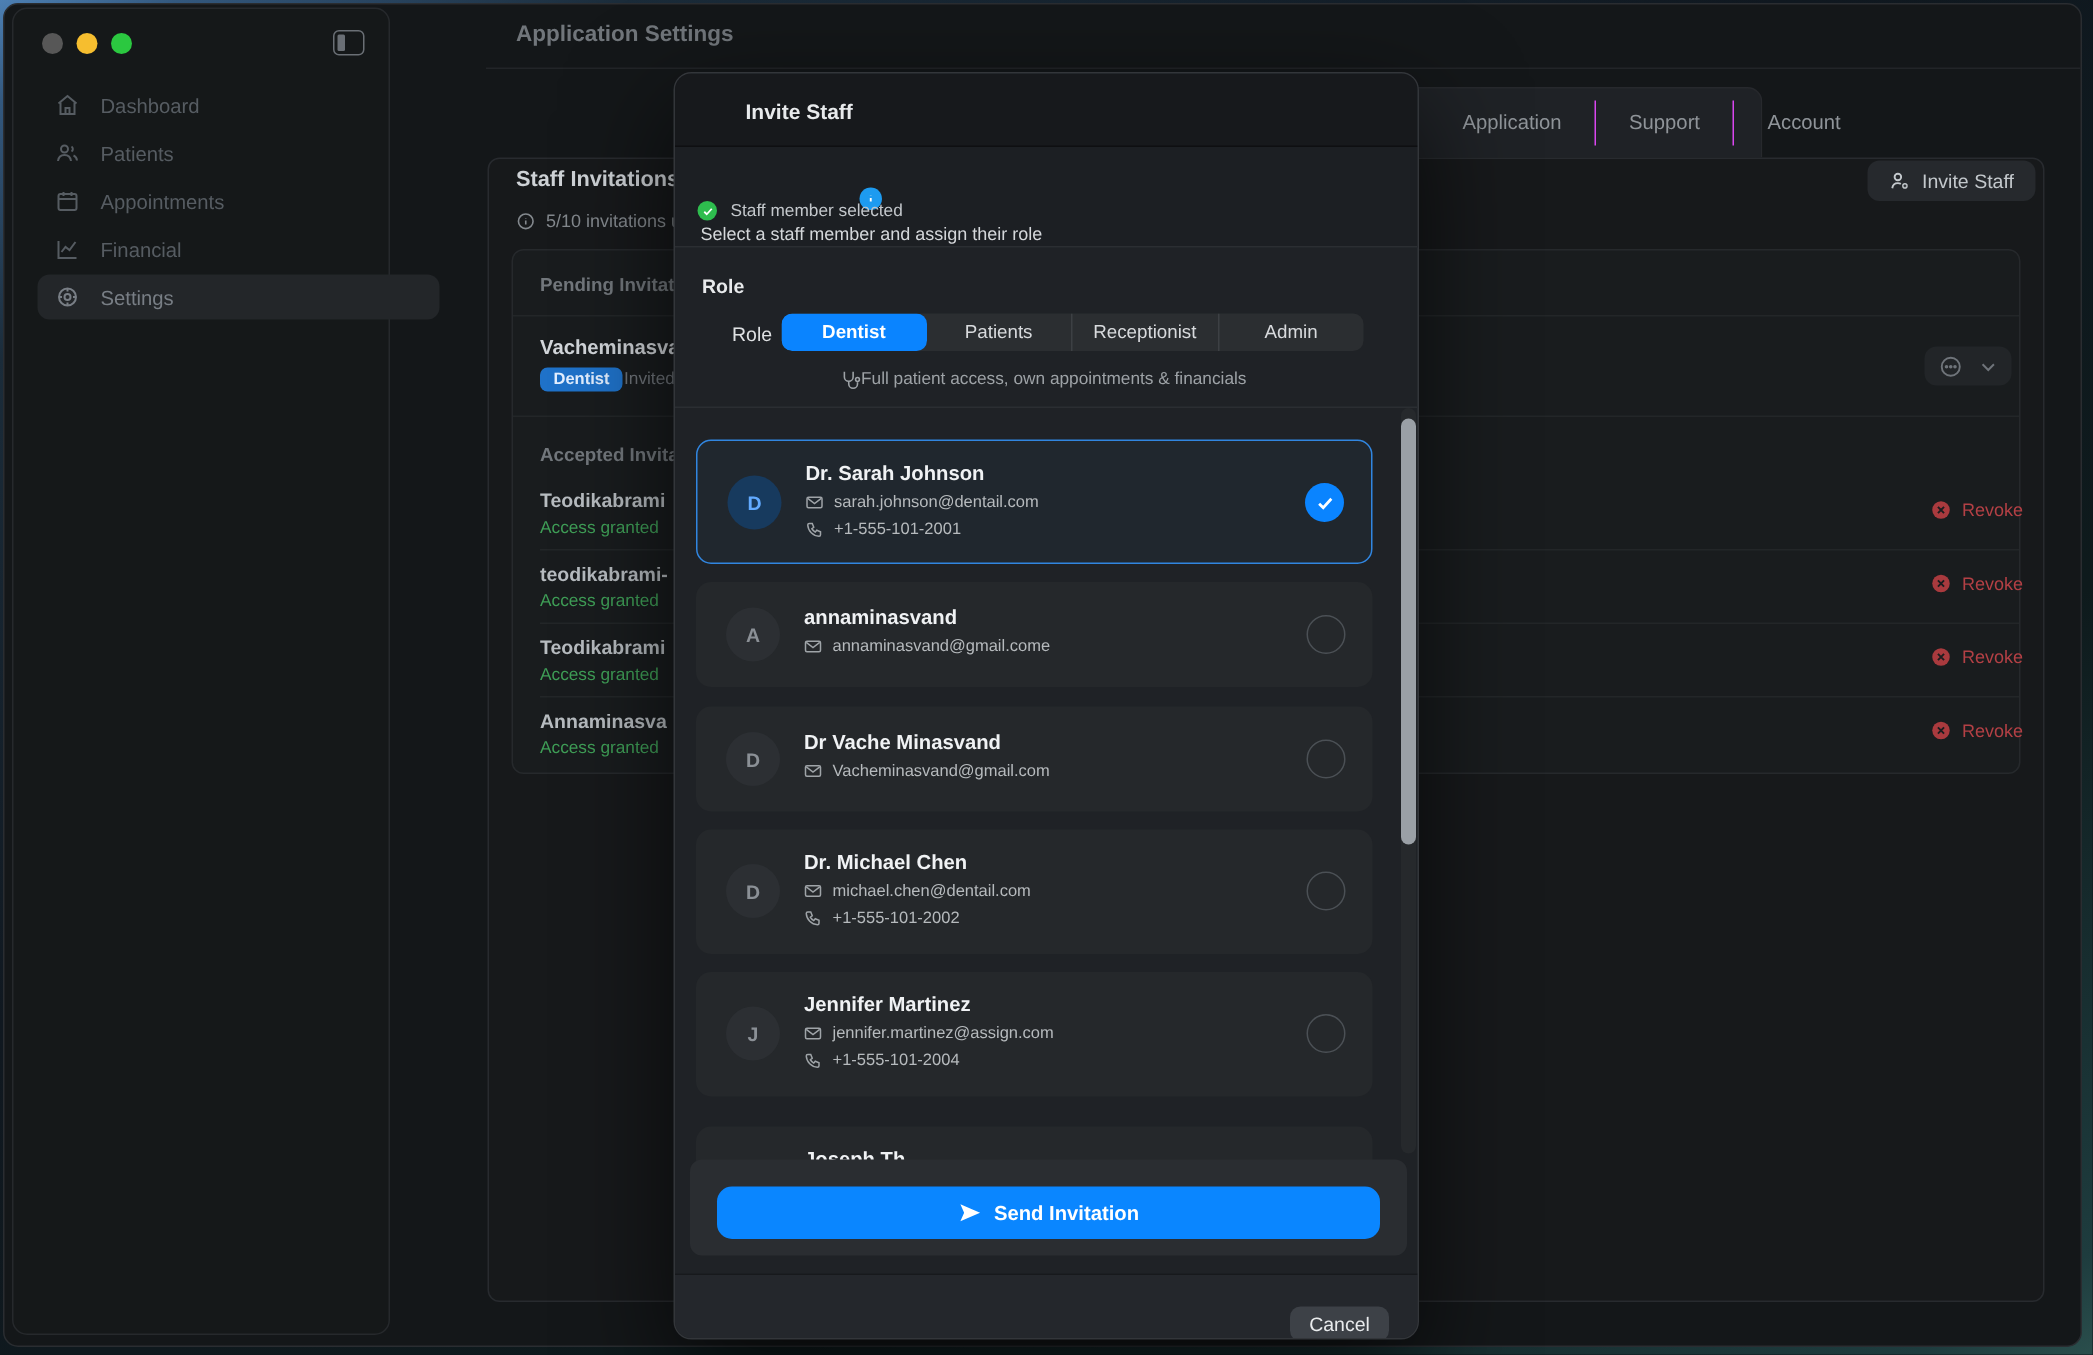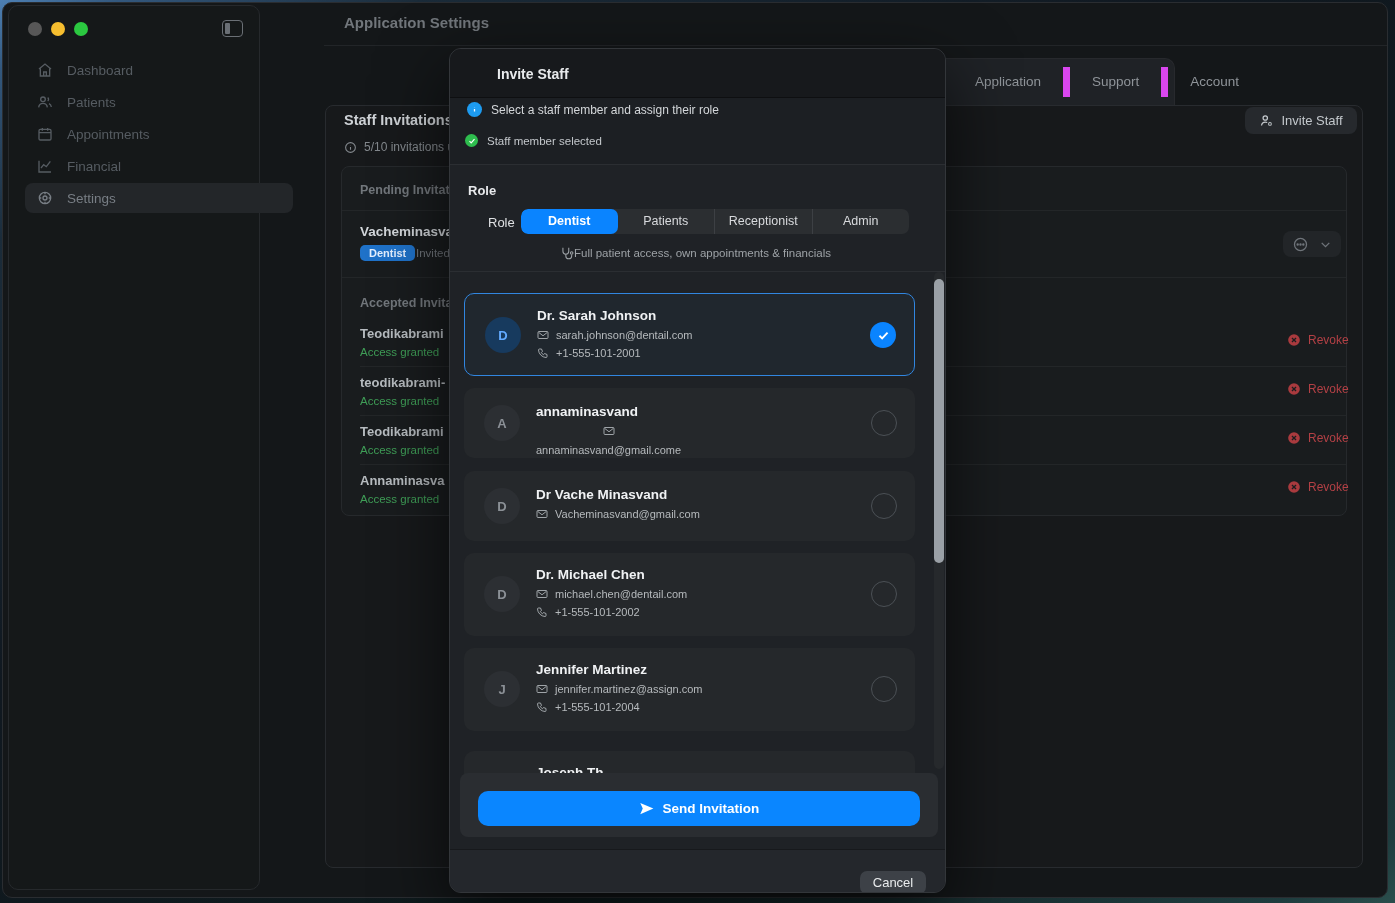--- a/index.html
+++ b/index.html
@@ -30,21 +30,21 @@
   .nav-item svg { flex:0 0 auto; }
 
   
   .main-header-title { left:344px; top:14px; font-size:15px; font-weight:bold; color:#71767b; }
   .main-header-line { left:324px; top:45px; width:1063px; height:0; border-top:1px solid #222528; }
 
   .tabstrip { left:458px; top:58px; width:717px; height:47px; background:#1f2226;
     border:1px solid #27292d; border-bottom:none; border-radius:10px 10px 0 0; }
   .tabrow { position:absolute; left:494px; top:8px; display:flex; align-items:center; height:30px; }
   .tab { padding:0 22px; font-size:13.5px; color:#8f9499; line-height:30px; }
-  .tab + .tab { border-left:7px solid #d946ef; }
+  .tab + .tab { border-left:1px solid #d946ef; }
 
   .content-card { left:325px; top:105px; width:1038px; height:763px; background:#17191b;
     border:1px solid #282b2f; border-radius:8px; }
 
   .si-title { left:344px; top:112px; font-size:14.5px; font-weight:bold; color:#ced2d6; }
   .si-usage { left:344px; top:140px; display:flex; align-items:center; gap:7px; color:#83888d; font-size:12px; }
   .invite-btn { left:1245px; top:107px; width:112px; height:27px; background:#26292d; border-radius:8px;
     display:flex; align-items:center; justify-content:center; gap:7px; color:#c3c8cc; font-size:13px; }
 
   .inner-card { left:341px; top:166px; width:1006px; height:350px; background:#191c1e;
@@ -255,21 +255,21 @@
     </svg>
   <span>Revoke</span>
 </div>
 
 <div class="abs modal">
   <div class="abs modal-header">
     <div class="modal-title">Invite Staff</div>
   </div>
 
   <div class="abs modal-info">
-    <div class="info-row" style="left:17px;top:4px;font-size:12px;">
+    <div class="info-row" style="left:17px;top:27px;font-size:12px;flex-direction:column;">
       <span class="circle-icon" style="background:#1d9bf0;">
         <svg width="9" height="9" viewBox="0 0 24 24" fill="none" stroke="#fff" stroke-width="3.4">
             <path d="M12 10.5V17M12 6.5v.5"></path>
           </svg>
       </span>
       <span>Select a staff member and assign their role</span>
     </div>
     <div class="info-row" style="left:15px;top:36px;font-size:11.5px;color:#c3c7cb;">
       <span class="circle-icon" style="background:#2ebd4e;width:13px;height:13px;">
         <svg width="8" height="8" viewBox="0 0 24 24" fill="none" stroke="#fff" stroke-width="3.6">
@@ -317,21 +317,21 @@
     <div class="radio checked" style="top:28px;">
       <svg width="13" height="13" viewBox="0 0 24 24" fill="none" stroke="#fff" stroke-width="3.4">
           <path d="M4.5 12.5l5 5 10-11"></path>
         </svg>
     </div>
   </div>
 
   <div class="abs staff-item" style="top:339px;height:70px;">
     <div class="avatar" style="top:17px;">A</div>
     <div class="st-name" style="top:16px;">annaminasvand</div>
-    <div class="st-line" style="top:37px;flex-direction:column;">
+    <div class="st-line" style="top:37px;">
       <svg width="12" height="12" viewBox="0 0 24 24" fill="none" stroke="#9fa4a8" stroke-width="2">
           <rect x="2" y="5" width="20" height="14" rx="2"></rect>
           <path d="M3 6.5l9 7 9-7"></path>
         </svg>
       <span>annaminasvand@gmail.come</span>
     </div>
     <div class="radio" style="top:22px;"></div>
   </div>
 
   <div class="abs staff-item" style="top:422px;height:70px;">

